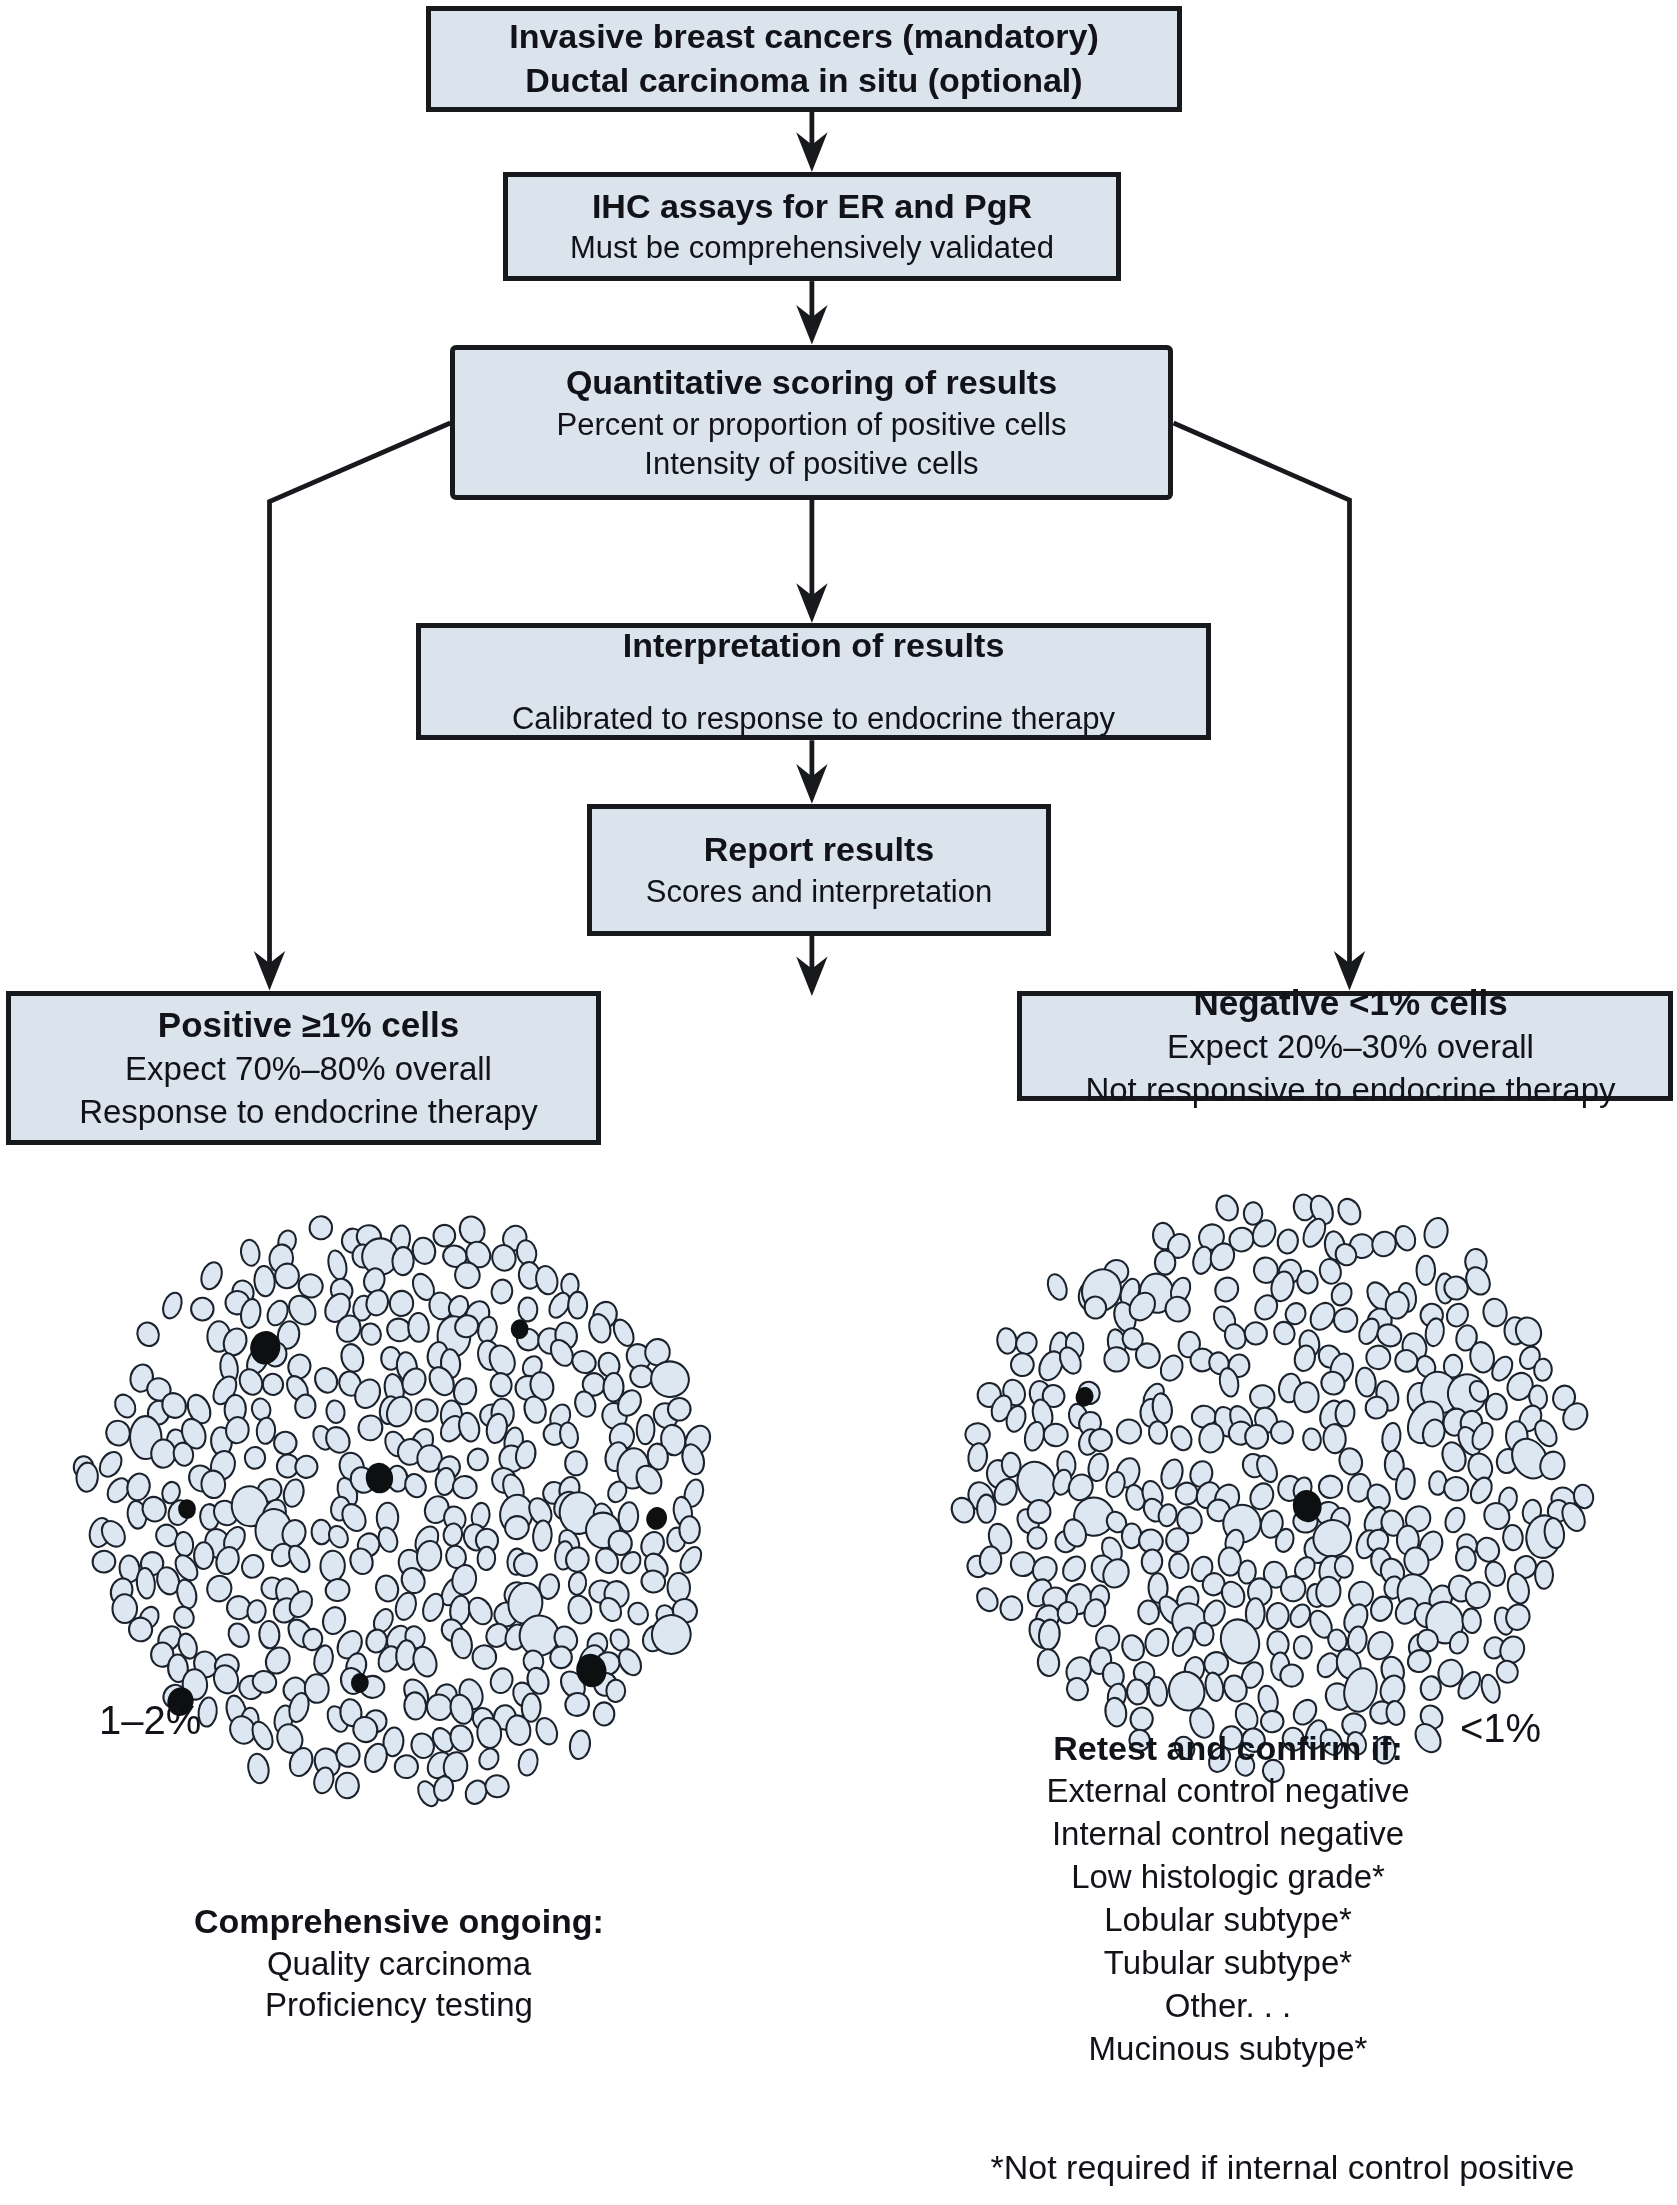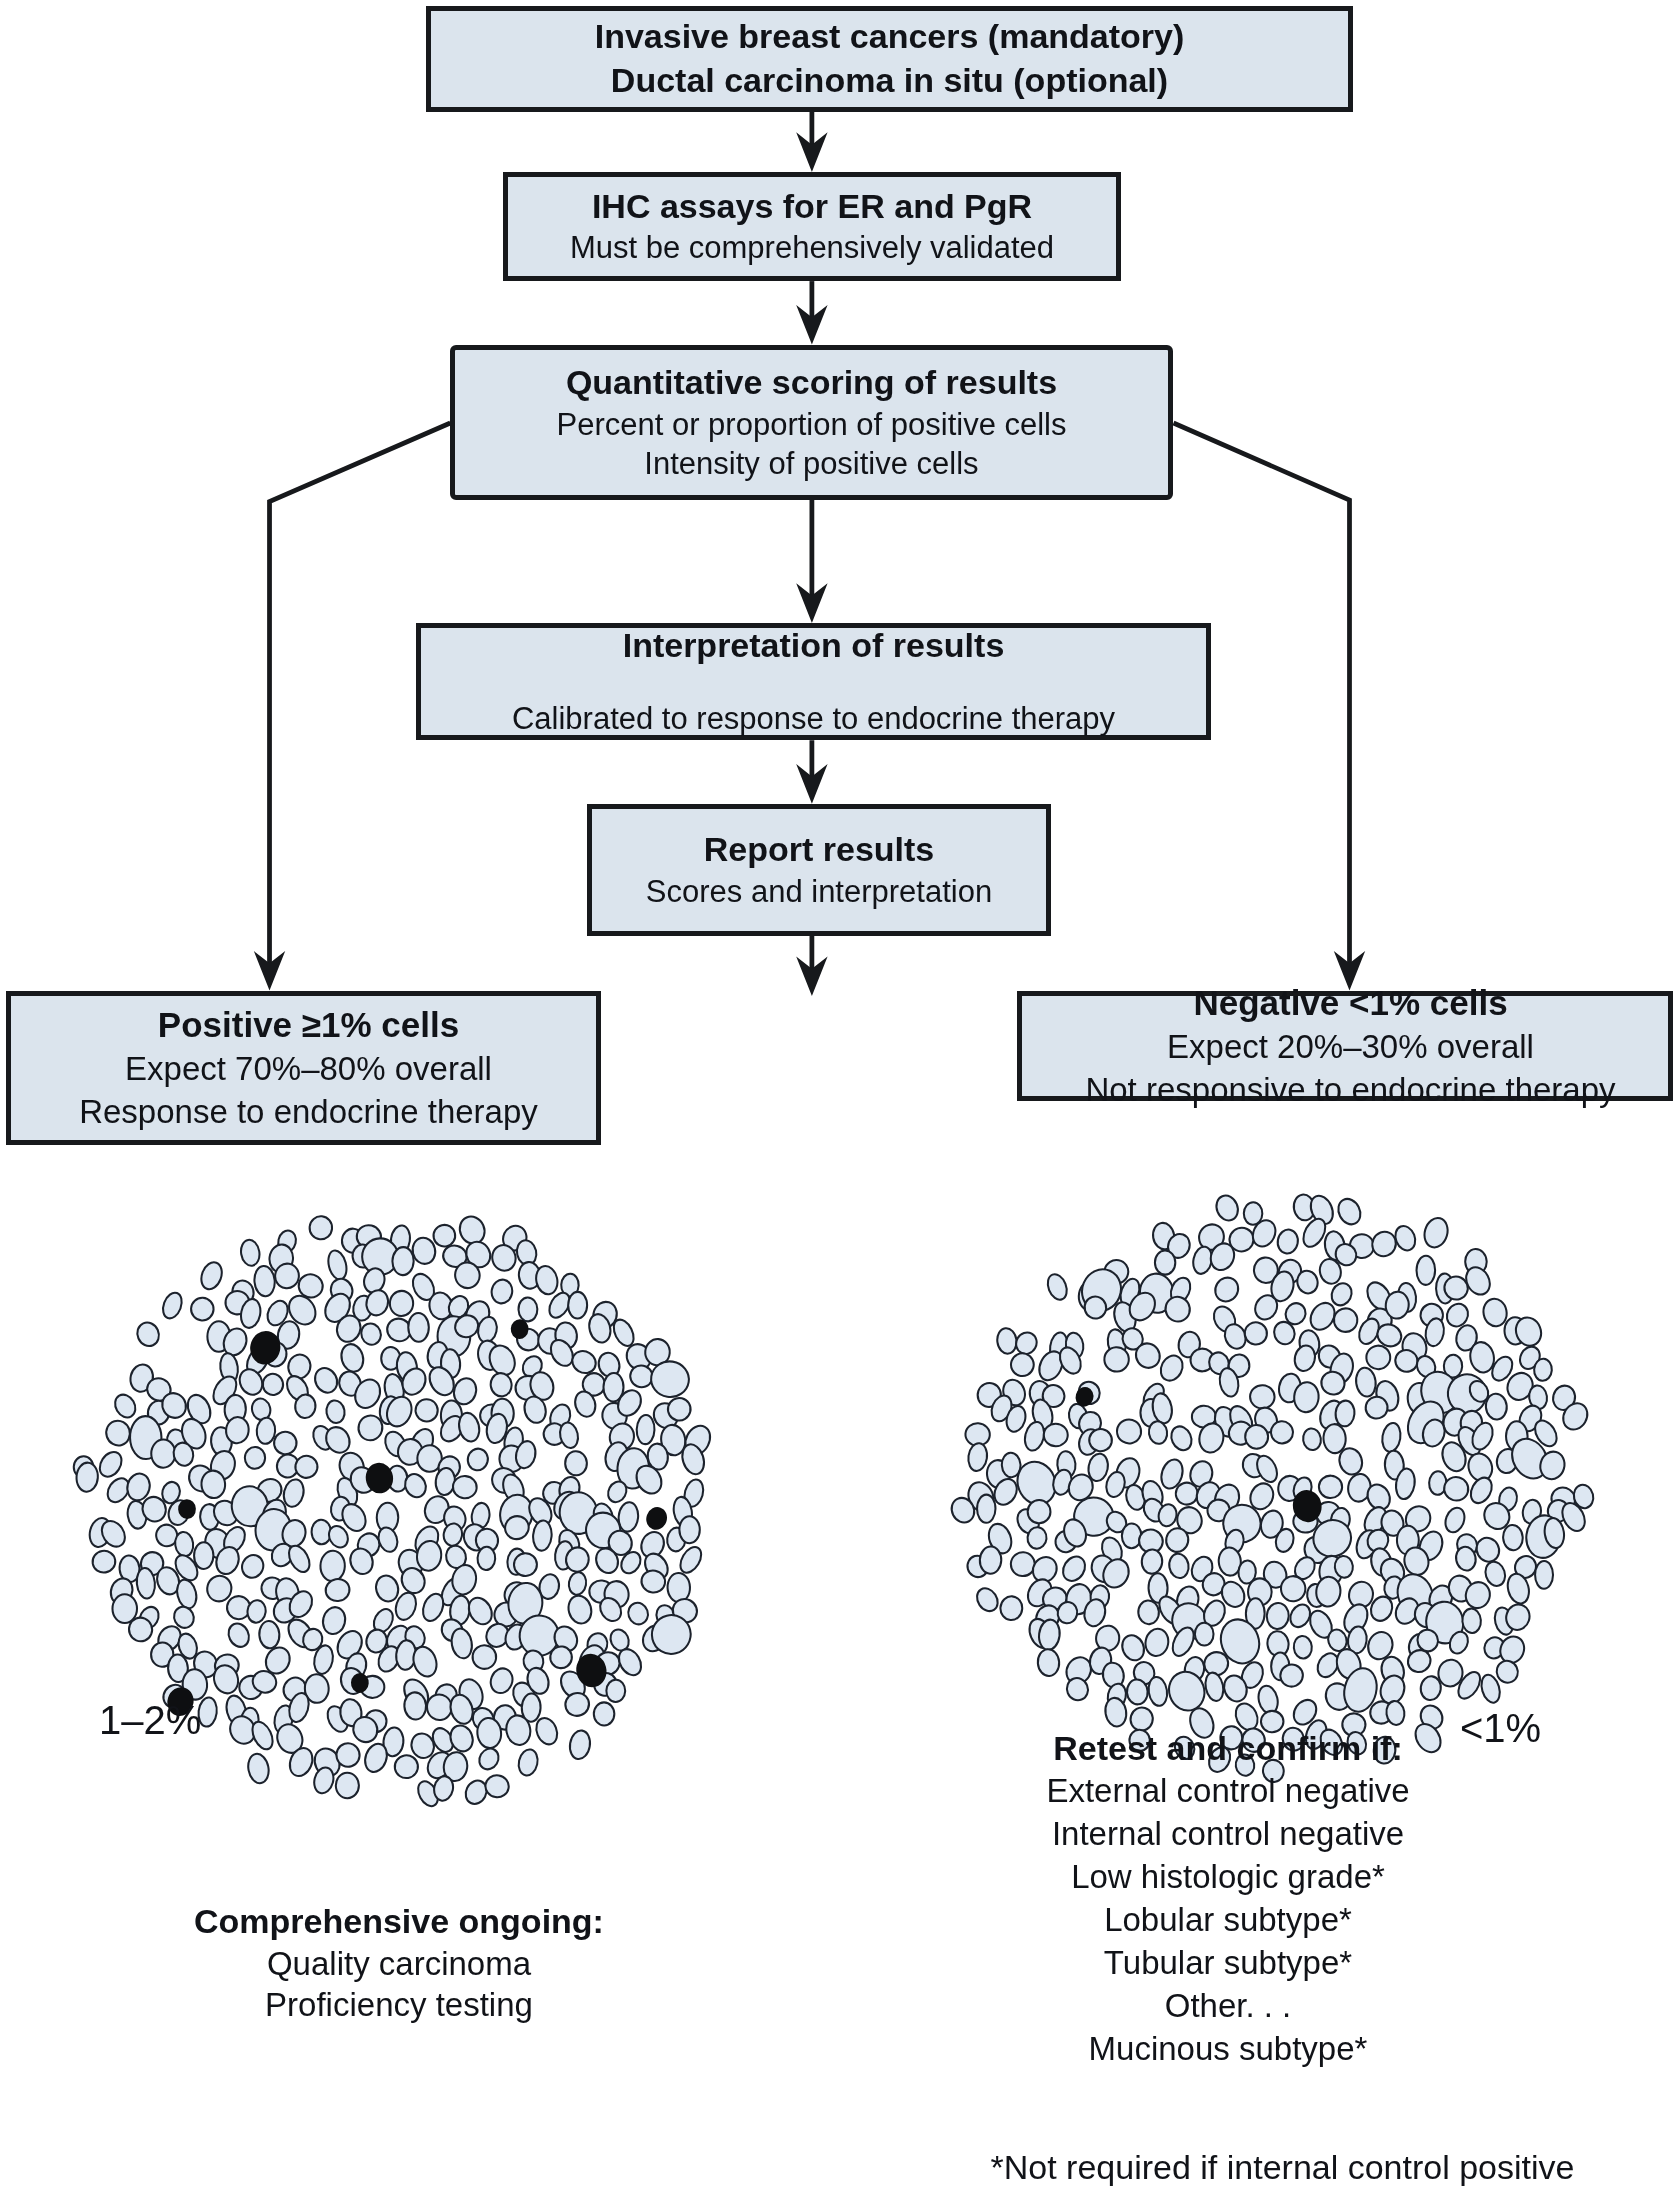--- a/index.html
+++ b/index.html
@@ -847,21 +847,21 @@
         <ellipse cx="2029.425782660488" cy="2565.379315577913" rx="15.798821513773873" ry="19.641147102229297" transform="rotate(5.4 2029.4 2565.4)" fill="#dde7f2" stroke="#1c222c" stroke-width="3"></ellipse>
         <ellipse cx="2093.097338282969" cy="2547.6341516496614" rx="16.223095341119915" ry="22.24156811577268" transform="rotate(-33.8 2093.1 2547.6)" fill="#dde7f2" stroke="#1c222c" stroke-width="3"></ellipse>
         <ellipse cx="1787.6163625484332" cy="2579.1006482616067" rx="14.264133196673356" ry="18.98178325034678" transform="rotate(28.3 1787.6 2579.1)" fill="#dde7f2" stroke="#1c222c" stroke-width="3"></ellipse>
         <ellipse cx="1824.8417834052816" cy="2587.2720031337813" rx="13.525449397158809" ry="15.625190146267414" transform="rotate(-8.9 1824.8 2587.3)" fill="#dde7f2" stroke="#1c222c" stroke-width="3"></ellipse>
         <ellipse cx="1866.3821169384755" cy="2595.747524932958" rx="15.176582590444013" ry="16.166389325400814" transform="rotate(-10.0 1866.4 2595.7)" fill="#dde7f2" stroke="#1c222c" stroke-width="3"></ellipse>
         <ellipse cx="1589.6" cy="2047.4" rx="13" ry="14.560000000000002" transform="rotate(17.0 1589.6 2047.4)" fill="#0e0f11"></ellipse>
         <ellipse cx="1916" cy="2207.6" rx="21" ry="23.520000000000003" transform="rotate(-10.5 1916.0 2207.6)" fill="#0e0f11"></ellipse>
       </g>
   </svg>
 
-  <div class="box" style="left:426px;top:5.5px;width:927px;height:106px;">
+  <div class="box" style="left:426px;top:5.5px;width:756px;height:106px;">
     <span class="l1">Invasive breast cancers (mandatory)</span>
     <span class="l1">Ductal carcinoma in situ (optional)</span>
   </div>
 
   <div class="box" style="left:503px;top:172px;width:618px;height:109px;">
     <span class="l1">IHC assays for ER and PgR</span>
     <span>Must be comprehensively validated</span>
   </div>
 
   <div class="box" style="left:450px;top:345px;width:723px;height:155px;border-radius:6px;">

